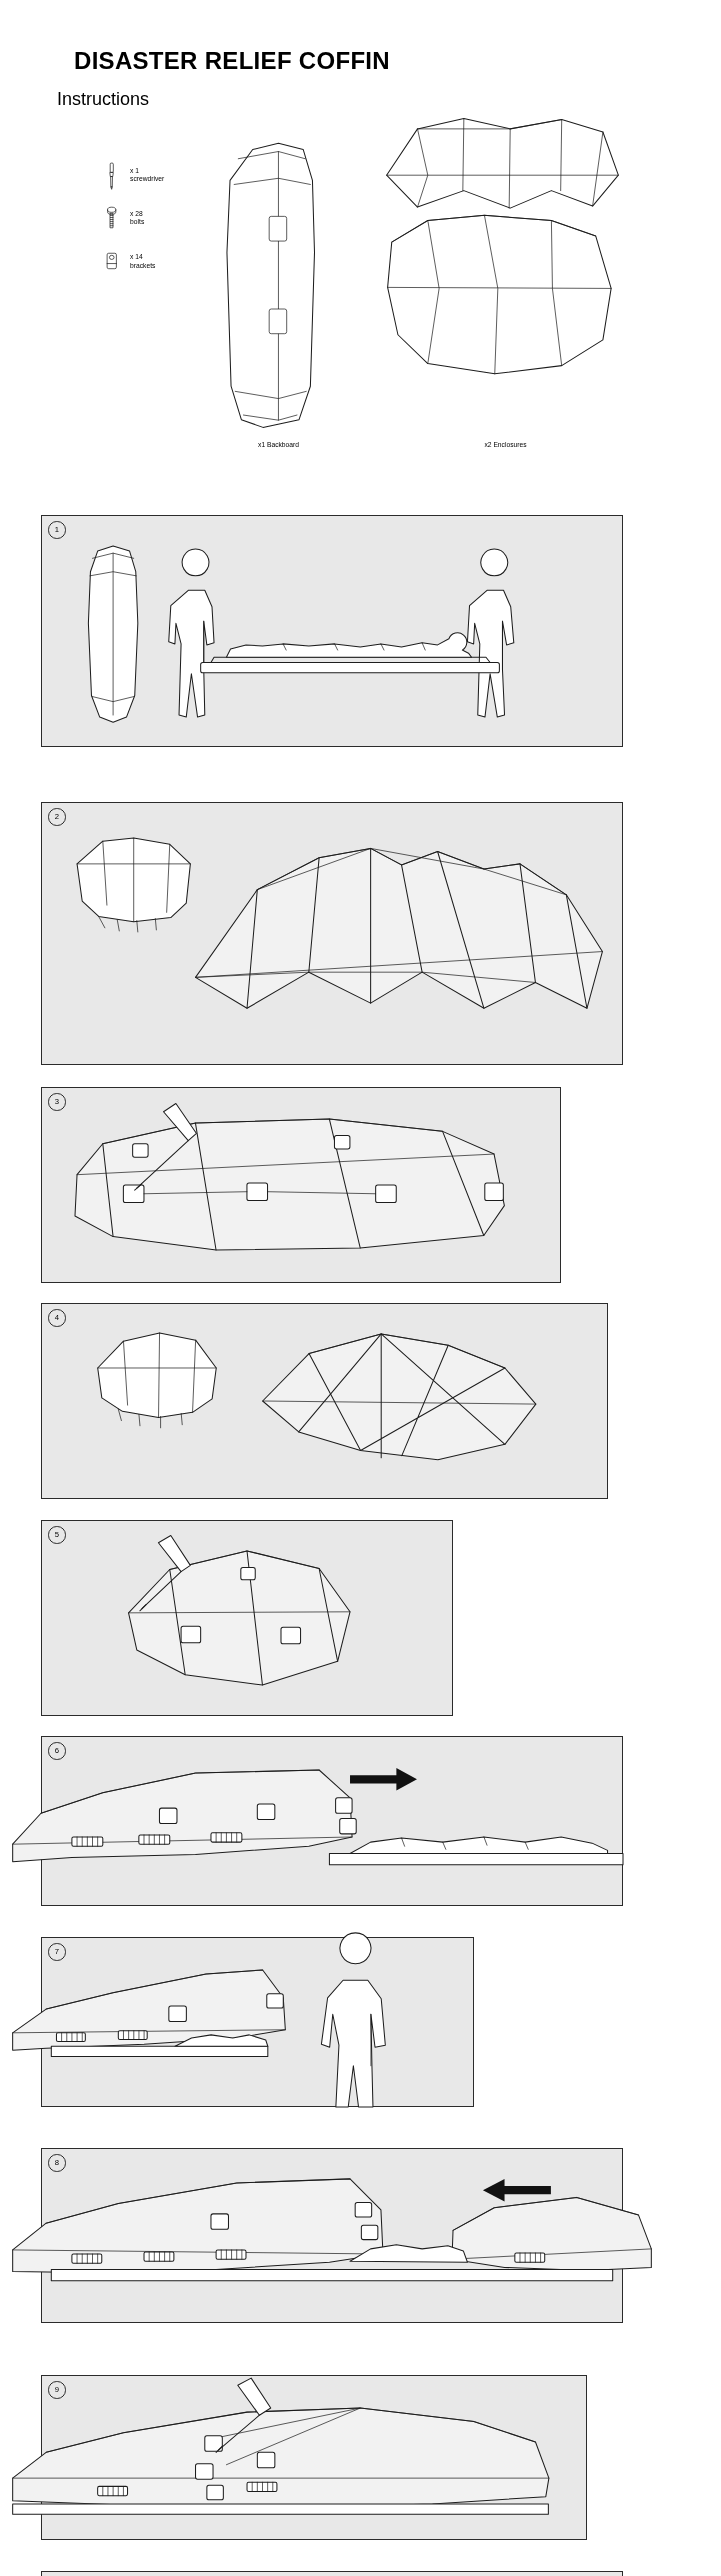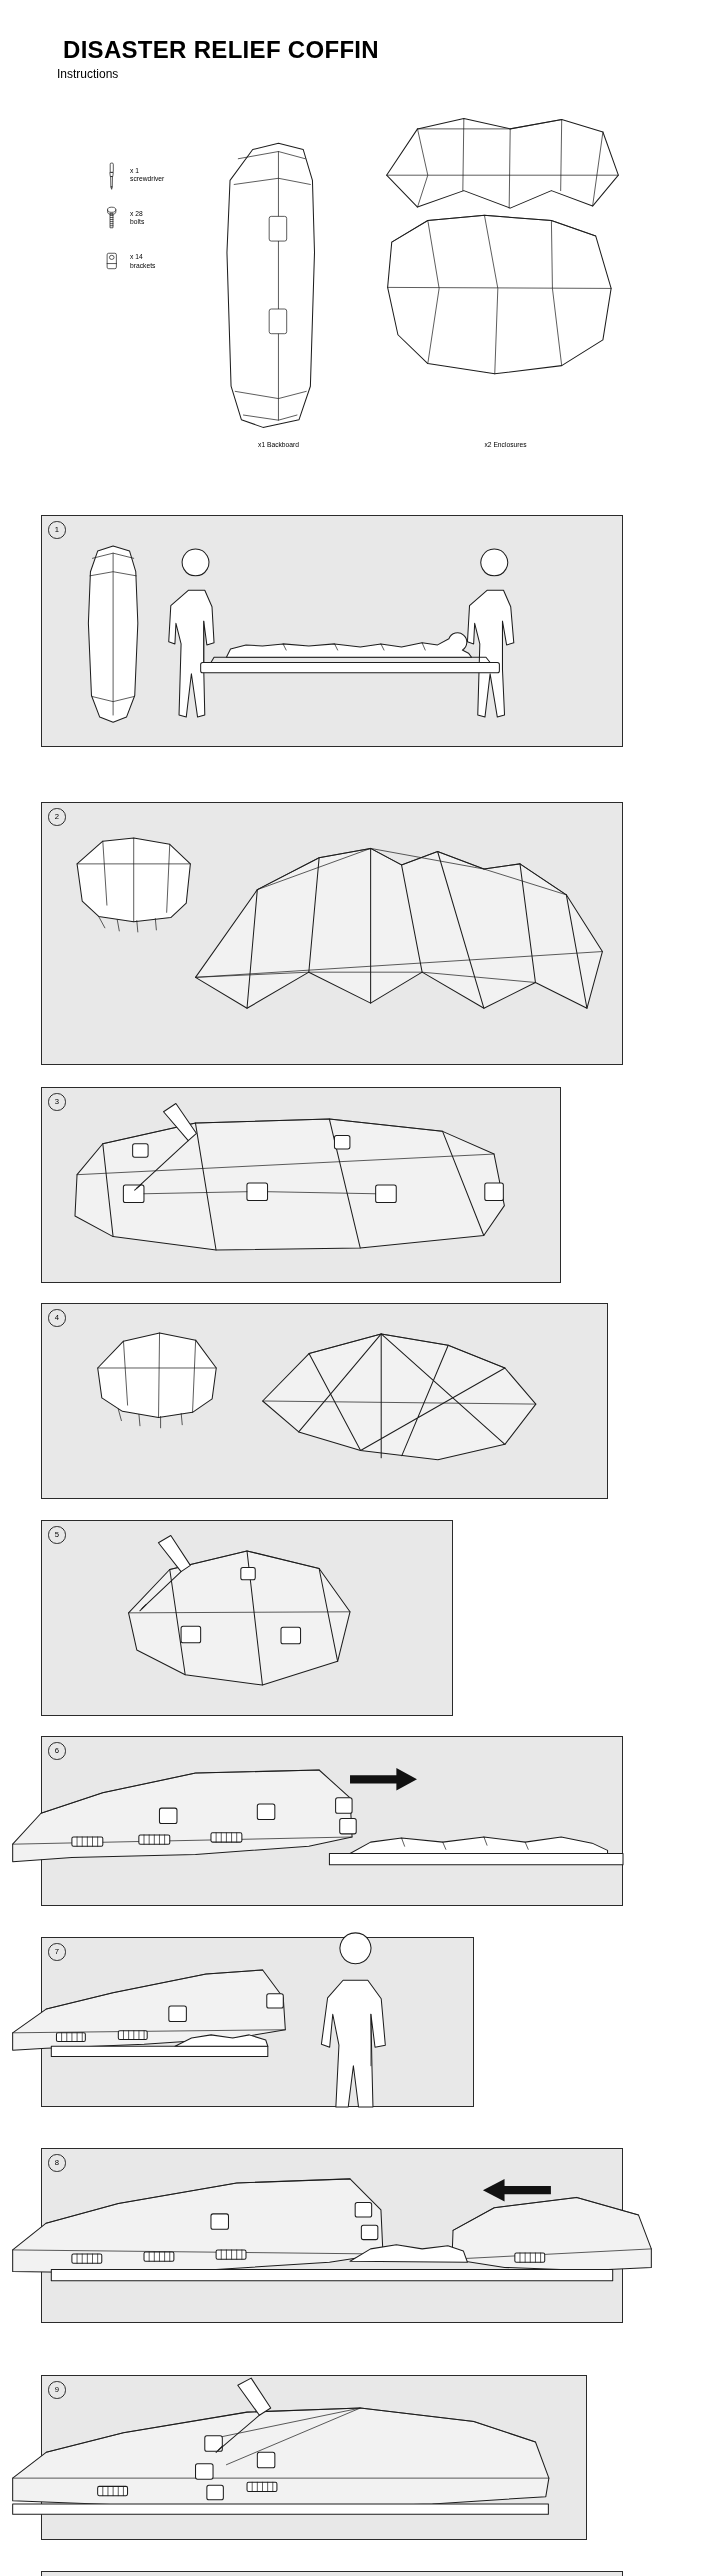--- a/index.html
+++ b/index.html
@@ -26,25 +26,25 @@
   .header {
     position: absolute;
     left: 57px;
     top: 31px;
     width: 618px;
   }
   .title {
     font-size: 24px;
     font-weight: bold;
     letter-spacing: 0.3px;
-    margin: 6px;
+    margin: 17px;
     line-height: 1.05;
   }
   .subtitle {
-    font-size: 12px;
+    font-size: 18px;
     font-weight: normal;
     margin: 4.1px 0 0 0;
     line-height: 1.1;
   }
   
   .parts-region {
     position: absolute;
     left: 57px;
     top: 98px;
     width: 618px;

